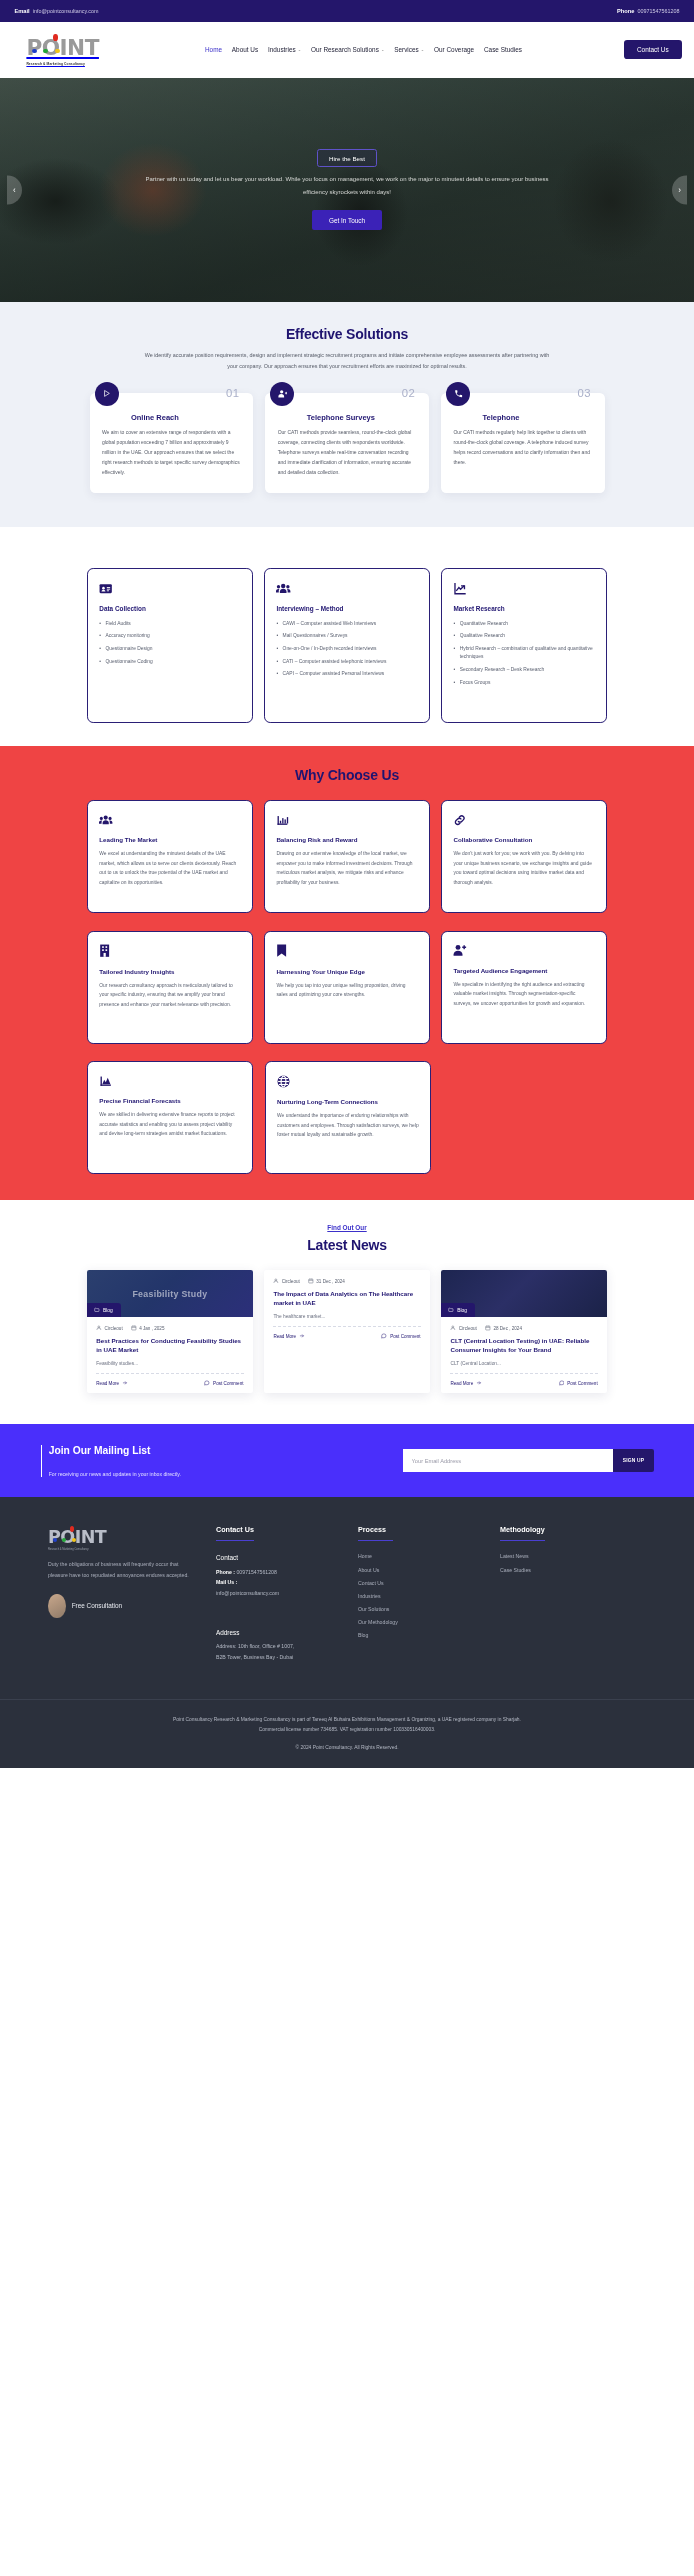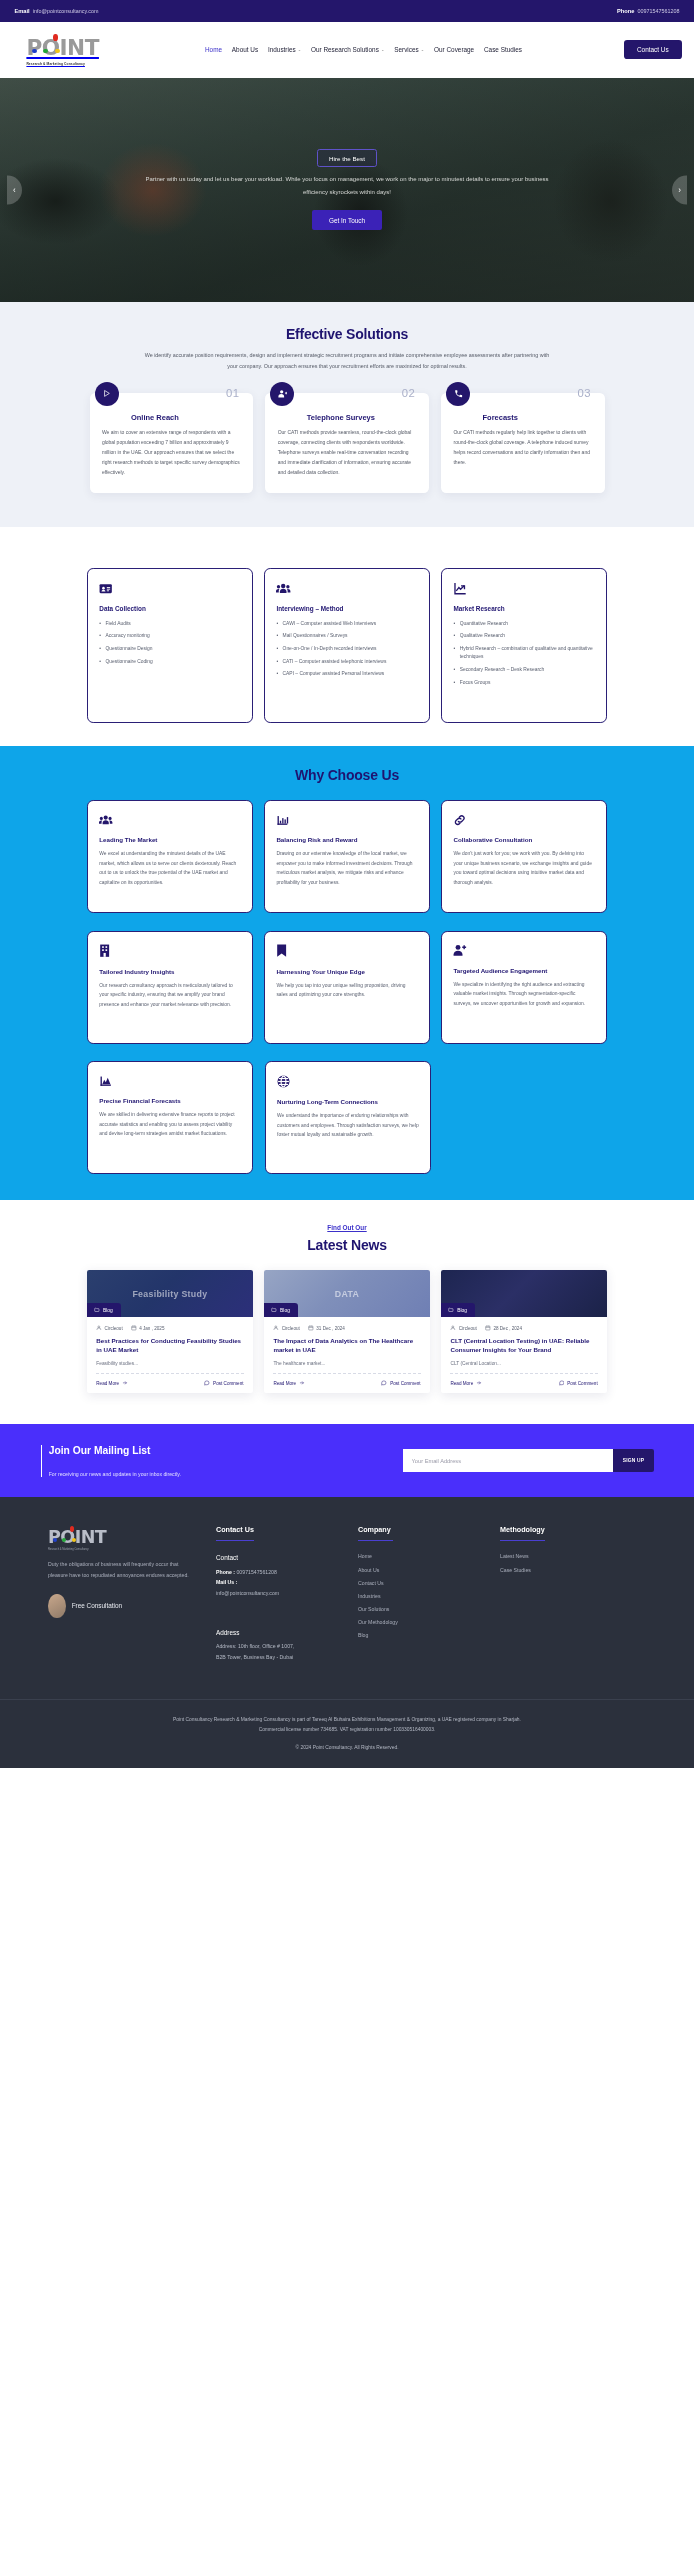--- a/index.html
+++ b/index.html
@@ -129,21 +129,21 @@
   }
   .m-icon { color: #24166b; margin-bottom: 8.2px; display: block; }
   .m-card h3 { font-size: 6.4px; color: #1f1470; margin-bottom: 7.2px; }
   .m-card ul { list-style: none; }
   .m-card li {
     font-size: 4.9px; color: #5a6070; line-height: 1.75; margin-bottom: 4.1px;
     padding-left: 6.2px; position: relative;
   }
   .m-card li::before { content: "•"; position: absolute; left: 0; color: #5a6070; }
 
-  .sec-why { background: #0ea5e9; padding: 20.6px 0 26px; }
+  .sec-why { background: #ef4444; padding: 20.6px 0 26px; }
   .why-grid { display: flex; gap: 11.3px; width: 520px; margin: 17.5px auto 0; }
   .w-card {
     flex: 1; border: 0.5px solid #2a1f76; border-radius: 6.2px; padding: 12.4px 11.3px 13.4px;
     background: #fff; min-height: 113px;
   }
   .w-card.ghost { border: none; background: transparent; }
   .w-card h3 { font-size: 6.2px; color: #1f1470; margin: 7.2px 0 4.6px; line-height: 1.35; }
   .w-card p { font-size: 4.9px; color: #5a6070; line-height: 1.95; }
 
   
@@ -335,21 +335,21 @@
       <p>Our CATI methods provide seamless, round-the-clock global coverage, connecting clients with respondents worldwide. Telephone surveys enable real-time conversation recording and immediate clarification of information, ensuring accurate and detailed data collection.</p>
     </div>
 
     <div class="sol-card">
       <div class="sol-badge">
         <svg width="9.3" height="9.3" viewBox="0 0 24 24" fill="#fff">
             <path d="M6.6 10.8c1.4 2.8 3.8 5.1 6.6 6.6l2.2-2.2c.3-.3.7-.4 1-.2 1.1.4 2.3.6 3.6.6.6 0 1 .4 1 1V20c0 .6-.4 1-1 1C10.6 21 3 13.4 3 4c0-.6.4-1 1-1h3.5c.6 0 1 .4 1 1 0 1.2.2 2.4.6 3.6.1.4 0 .7-.2 1z"></path>
           </svg>
       </div>
       <div class="sol-num">03</div>
-      <h3>Forecasts</h3>
+      <h3>Telephone</h3>
       <p>Our CATI methods regularly help link together to clients with round-the-clock global coverage. A telephone induced survey helps record conversations and to clarify information then and there.</p>
     </div>
 
   </div>
 </section>
 
 <section class="sec-methods">
   <div class="card-grid3">
 
     <div class="m-card">
@@ -580,29 +580,20 @@
             <svg width="5.7" height="5.7" viewBox="0 0 24 24" fill="none" stroke="#1f1470" stroke-width="2">
                 <path d="M21 12a8 8 0 0 1-8 8H5l-2 2V12a8 8 0 0 1 8-8h2a8 8 0 0 1 8 8z"></path>
               </svg>
             <span>Post Comment</span>
           </a>
         </div>
       </div>
     </article>
 
     <article class="n-card">
-      <div class="n-thumb t2">
-        <div class="n-thumb-cap">DATA</div>
-        <div class="n-tag">
-          <svg width="5.7" height="5.7" viewBox="0 0 24 24" fill="none" stroke="#fff" stroke-width="2">
-              <path d="M3 7a2 2 0 0 1 2-2h4l2 2h8a2 2 0 0 1 2 2v8a2 2 0 0 1-2 2H5a2 2 0 0 1-2-2z"></path>
-            </svg>
-          <span>Blog</span>
-        </div>
-      </div>
       <div class="n-body">
         <div class="n-meta">
           <span>
             <svg width="5.7" height="5.7" viewBox="0 0 24 24" fill="none" stroke="#5a6070" stroke-width="2">
                 <circle cx="12" cy="8" r="4"></circle>
                 <path d="M4 21v-1a8 8 0 0 1 16 0v1"></path>
               </svg>
             <span>Circleout</span>
           </span>
           <span>
@@ -732,21 +723,21 @@
         </div>
         <div class="fline">info@pointconsultancy.com</div>
         <div class="address-block">
           <div class="fsub">Address</div>
           <div class="fline">Address: 10th floor, Office # 1007,</div>
           <div class="fline">B2B Tower, Business Bay - Dubai</div>
         </div>
       </div>
 
       <div class="fcol">
-        <h4>Company</h4>
+        <h4>Process</h4>
         <div style="margin-top:7.2px">
           <a href="#" class="flink">Home</a>
           <a href="#" class="flink">About Us</a>
           <a href="#" class="flink">Contact Us</a>
           <a href="#" class="flink">Industries</a>
           <a href="#" class="flink">Our Solutions</a>
           <a href="#" class="flink">Our Methodology</a>
           <a href="#" class="flink">Blog</a>
         </div>
       </div>

